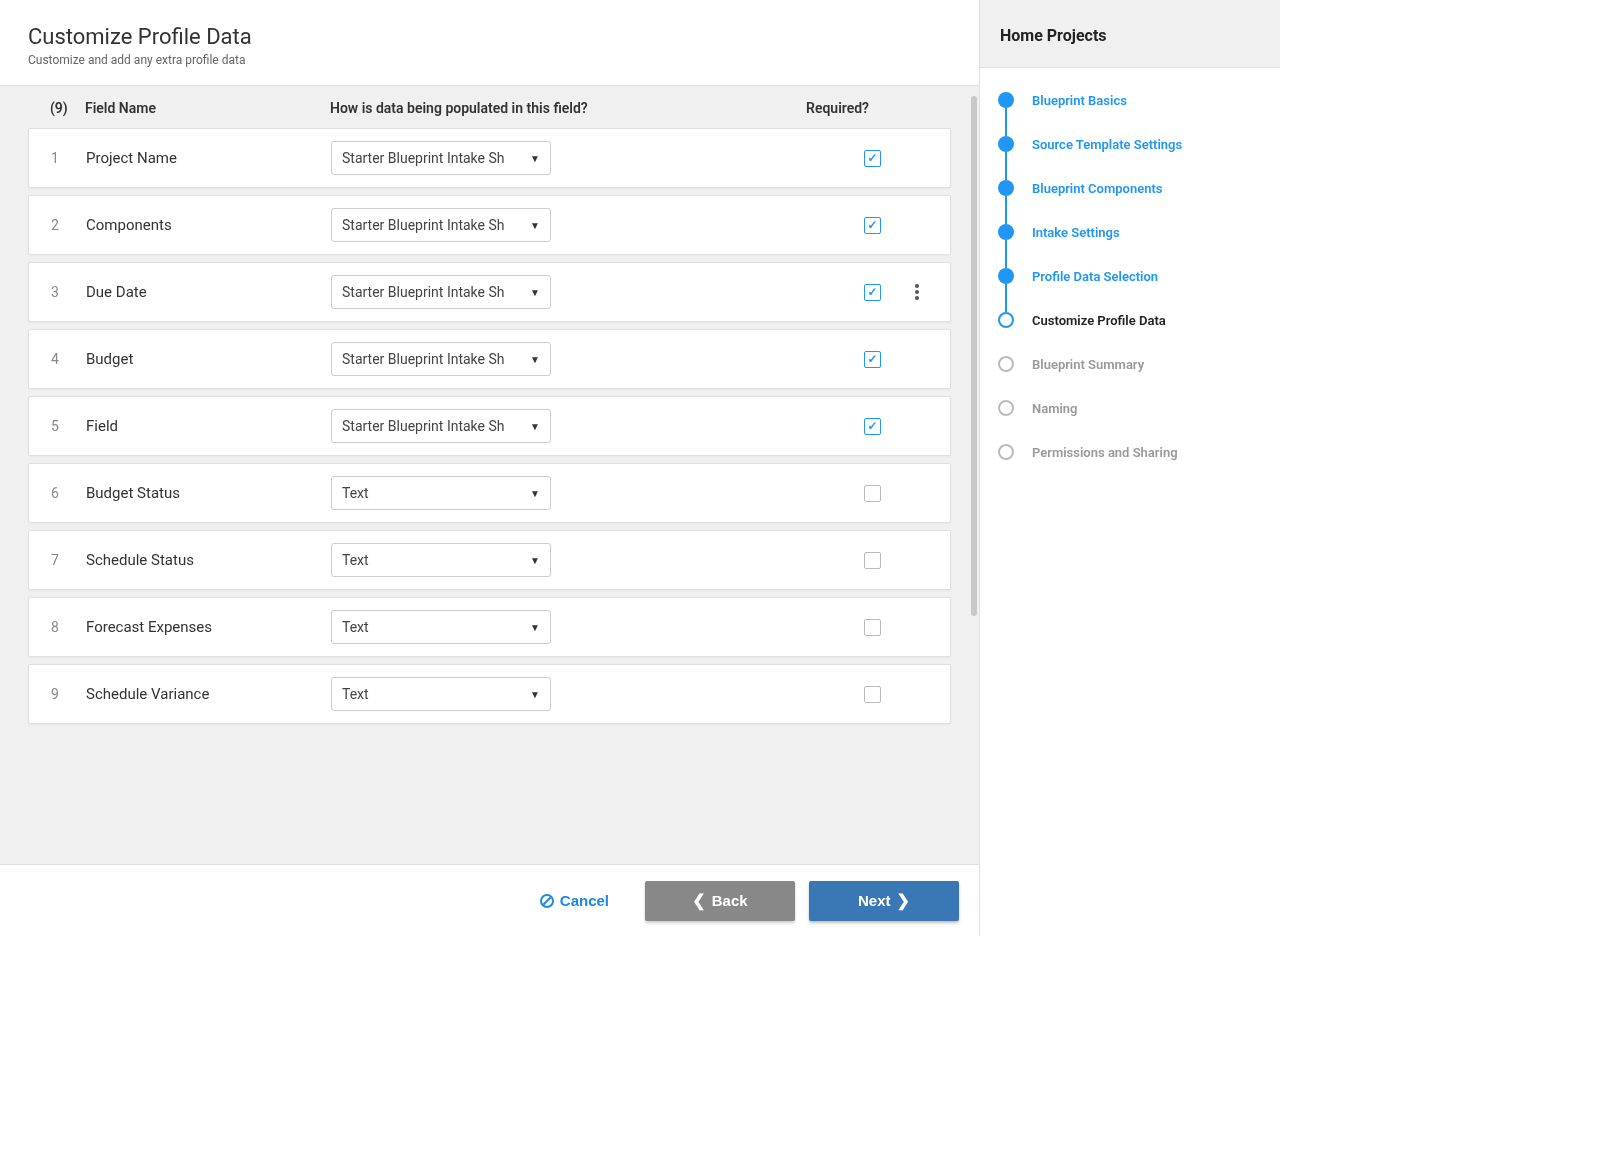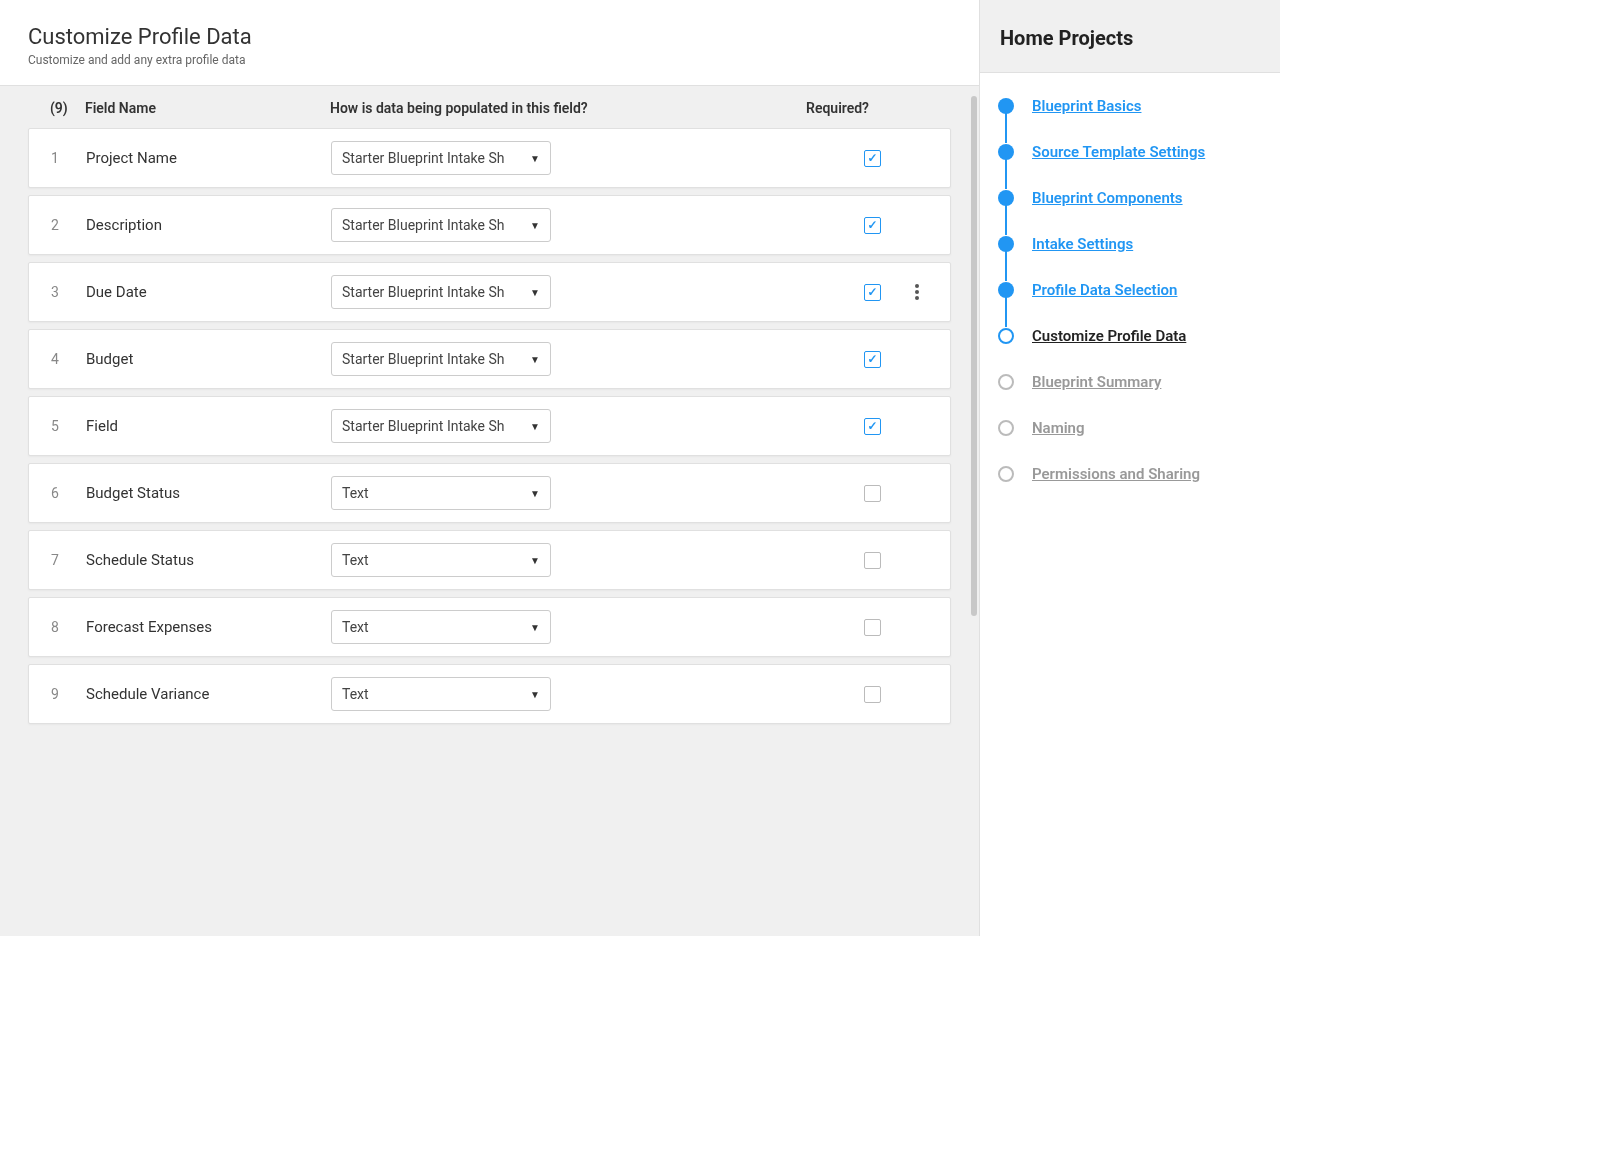--- a/index.html
+++ b/index.html
@@ -48,29 +48,29 @@
 .btn { height: 40px; padding: 0 22px; border: none; border-radius: 2px; font-size: 15px; font-weight: 600; cursor: pointer; display: inline-flex; align-items: center; gap: 6px; }
 .btn-cancel { background: transparent; color: #1e88e5; }
 .btn-cancel .ico { width: 14px; height: 14px; border: 2px solid #1e88e5; border-radius: 50%; position: relative; display: inline-block; }
 .btn-cancel .ico::after { content: ""; position: absolute; width: 10px; height: 2px; background: #1e88e5; top: 4px; left: 0; transform: rotate(-45deg); }
 .btn-back { background: #888; color: #fff; width: 150px; justify-content: center; box-shadow: 0 2px 3px rgba(0,0,0,0.2); }
 .btn-next { background: #3a78b5; color: #fff; width: 150px; justify-content: center; box-shadow: 0 2px 3px rgba(0,0,0,0.25); }
 .chev { font-size: 16px; }
 
 .sidebar { width: 300px; background: #fff; }
 .side-head { background: #f0f0f0; padding: 26px 20px 22px; border-bottom: 1px solid #e0e0e0; }
-.side-title { font-size: 20px; font-weight: 700; color: #222; }
+.side-title { font-size: 16px; font-weight: 700; color: #222; }
 .steps { padding: 24px 18px; }
 .step { display: flex; align-items: center; gap: 18px; position: relative; padding-bottom: 28px; }
 .step:last-child { padding-bottom: 0; }
 .step-dot { width: 16px; height: 16px; border-radius: 50%; flex-shrink: 0; z-index: 1; }
 .step.done .step-dot { background: #2196f3; }
 .step.current .step-dot { background: #fff; border: 2.5px solid #2196f3; }
 .step.pending .step-dot { background: #fff; border: 2.5px solid #bbb; }
-.step-label { font-size: 15px; font-weight: 600; text-decoration: underline; }
+.step-label { font-size: 13px; font-weight: 600; }
 .step.done .step-label { color: #2196f3; }
 .step.current .step-label { color: #222; }
 .step.pending .step-label { color: #999; }
 .step-line { position: absolute; left: 7px; top: 16px; width: 2px; height: calc(100% - 16px); background: #2196f3; }
 .step.current .step-line, .step.pending .step-line { background: transparent; }
 .step:last-child .step-line { display: none; }
 
 .scroll-thumb { position: absolute; right: 2px; top: 10px; width: 6px; height: 520px; background: #c8c8c8; border-radius: 3px; }
 </style>
 </head>
@@ -108,21 +108,21 @@
       <div class="checkbox checked"></div>
       <div class="row-menu hidden">
                   <span></span>
                   <span></span>
                   <span></span>
                 </div>
     </div>
   </div>
             <div class="row">
     <div class="ridx">2</div>
-    <div class="rname">Description</div>
+    <div class="rname">Components</div>
     <div class="rpop">
       <div class="dropdown">
         <span class="dd-text">Starter Blueprint Intake Sh</span>
         <span class="caret">▼</span>
       </div>
     </div>
     <div class="rreq">
       <div class="checkbox checked"></div>
       <div class="row-menu hidden">
                   <span></span>
@@ -254,20 +254,34 @@
                   <span></span>
                   <span></span>
                   <span></span>
                 </div>
     </div>
   </div>
           </div>
       </div>
     </div>
 
+    <div class="footer">
+      <button class="btn btn-cancel">
+        <span class="ico"></span>
+        <span>Cancel</span>
+      </button>
+      <button class="btn btn-back">
+        <span class="chev">❮</span>
+        <span>Back</span>
+      </button>
+      <button class="btn btn-next">
+        <span>Next</span>
+        <span class="chev">❯</span>
+      </button>
+    </div>
   </div>
 
   <div class="sidebar">
     <div class="side-head">
       <div class="side-title">Home Projects</div>
     </div>
     <div class="steps" id="steps">
         <div class="step done">
     <div class="step-dot"></div>
     <div class="step-label">Blueprint Basics</div>

